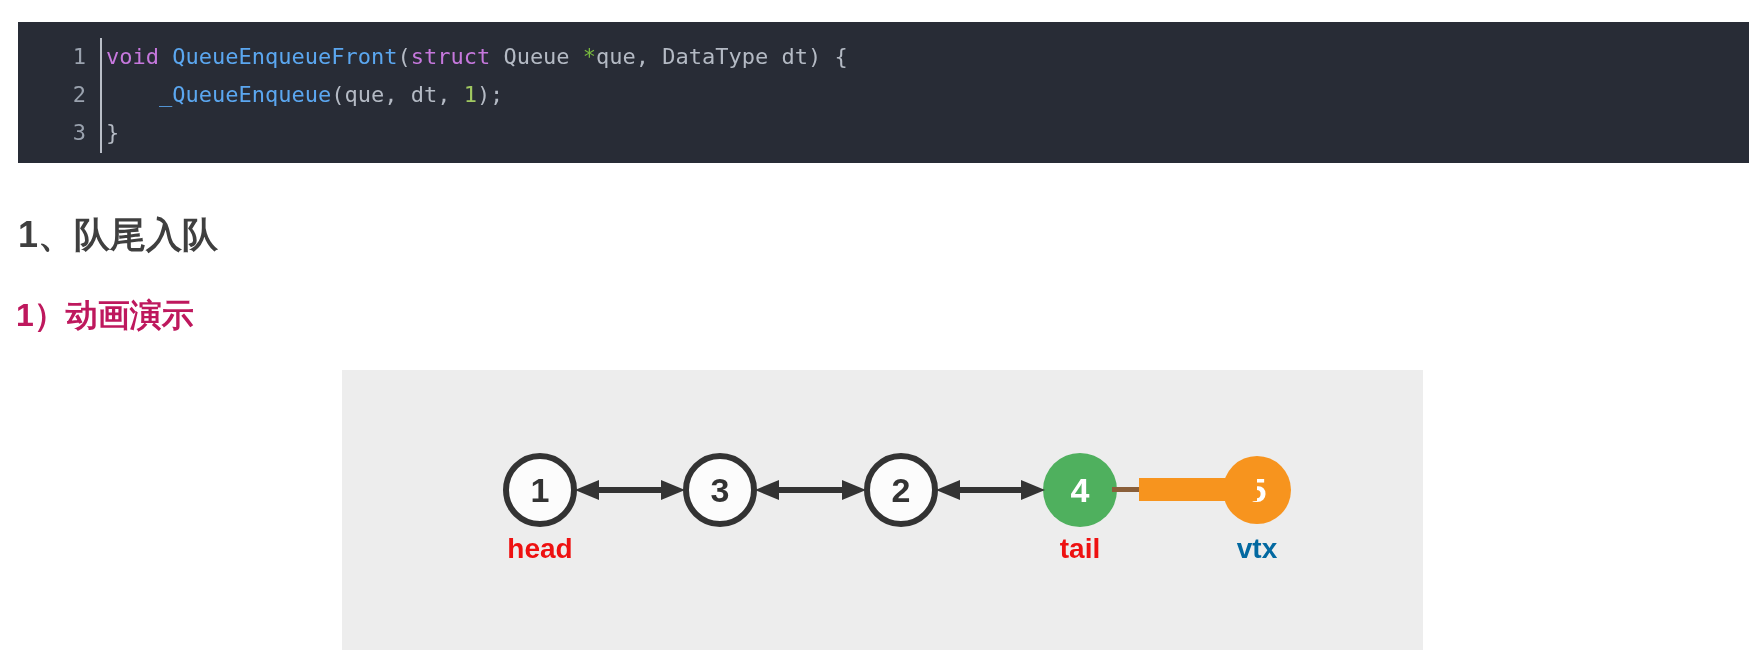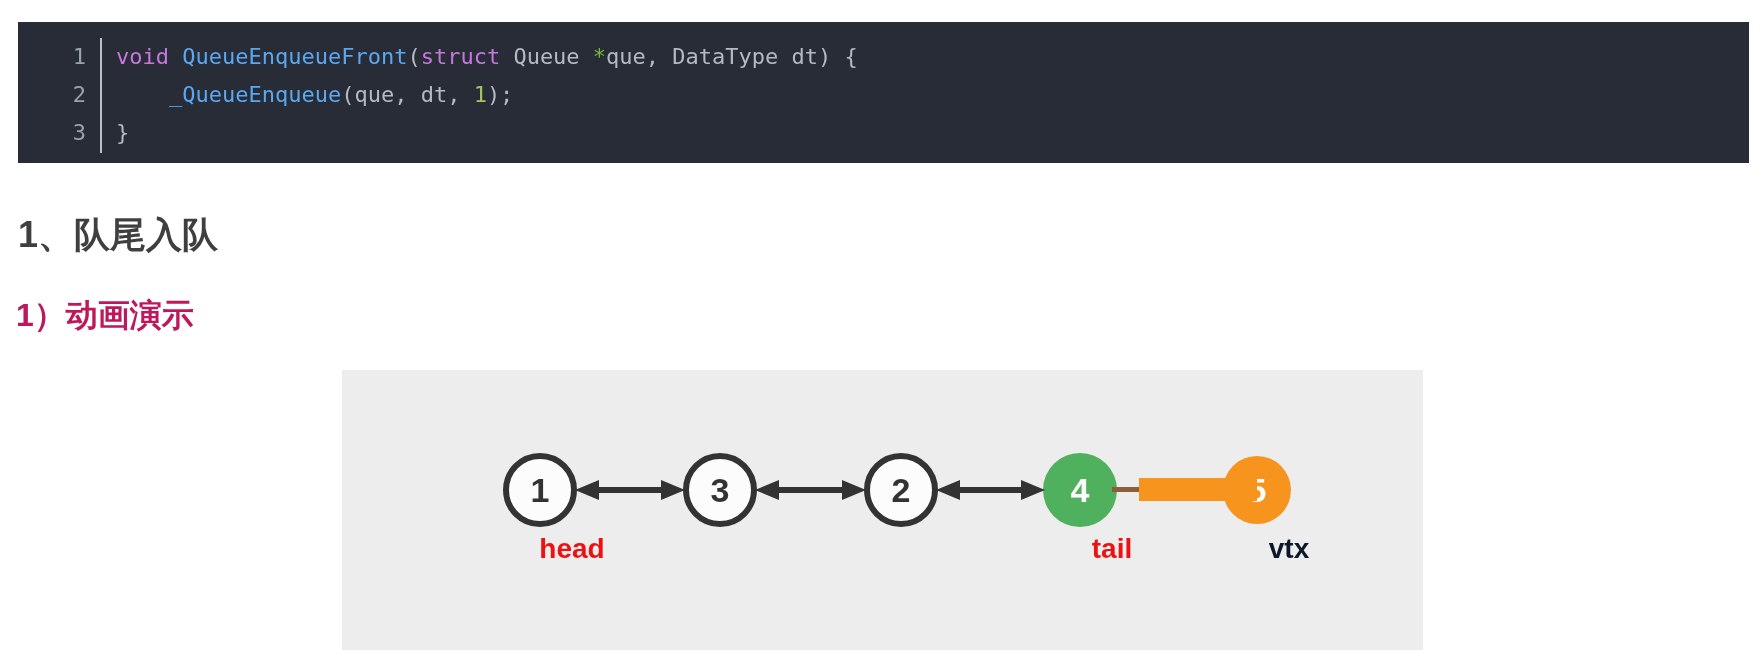--- a/index.html
+++ b/index.html
@@ -30,21 +30,21 @@
     width: 84px;
     box-sizing: border-box;
     text-align: right;
     padding-right: 14px;
     border-right: 2px solid #b9bec7;
     color: #9aa2ae;
     flex: none;
   }
   .code-col {
     flex: 1;
-    padding-left: 14px;
+    padding-left: 4px;
     white-space: pre;
   }
   .ln-row, .code-row {
     height: 38px;
     line-height: 38px;
   }
 
   
   .h-section {
     position: absolute;
@@ -93,21 +93,20 @@
     border: none;
     color: #ffffff;
     font-weight: bold;
   }
   .node-label {
     position: absolute;
     transform: translateX(-50%);
     font-size: 28px;
     font-weight: bold;
     white-space: nowrap;
-    margin-left: 32px;
   }
   .arrow {
     position: absolute;
     display: flex;
     align-items: center;
     height: 22px;
   }
   .arrow .head-l {
     width: 0; height: 0;
     border-top: 10px solid transparent;
@@ -156,21 +155,21 @@
   <div class="h-subsection">1）动画演示</div>
 
   <div class="diagram" style="background: rgb(237, 237, 237);">
       <div class="node outline" style="left: 161px; top: 83px; height: 74px; width: 74px;">1</div>
       <div class="node-label" style="left: 198px; top: 163px; color: rgb(238, 17, 17);">head</div>
       <div class="node outline" style="left: 341px; top: 83px; height: 74px; width: 74px;">3</div>
       <div class="node outline" style="left: 522px; top: 83px; height: 74px; width: 74px;">2</div>
       <div class="node filled" style="left: 701px; top: 83px; height: 74px; width: 74px; background: rgb(79, 176, 94);">4</div>
       <div class="node-label" style="left: 738px; top: 163px; color: rgb(238, 17, 17);">tail</div>
       <div class="node filled" style="left: 881px; top: 86px; height: 68px; width: 68px; background: rgb(247, 148, 30);">5</div>
-      <div class="node-label" style="left: 915px; top: 163px; color: #0f172a;">vtx</div>
+      <div class="node-label" style="left: 915px; top: 163px; color: #0369a1;">vtx</div>
       <div class="arrow" style="left: 233px; width: 110px; top: 109px;">
         <span class="head-l" style="border-right-color: rgb(51, 51, 51);"></span>
         <span class="shaft" style="background: rgb(51, 51, 51);"></span>
         <span class="head-r" style="border-left-color: rgb(51, 51, 51);"></span>
       </div>
       <div class="arrow" style="left: 413px; width: 111px; top: 109px;">
         <span class="head-l" style="border-right-color: rgb(51, 51, 51);"></span>
         <span class="shaft" style="background: rgb(51, 51, 51);"></span>
         <span class="head-r" style="border-left-color: rgb(51, 51, 51);"></span>
       </div>

